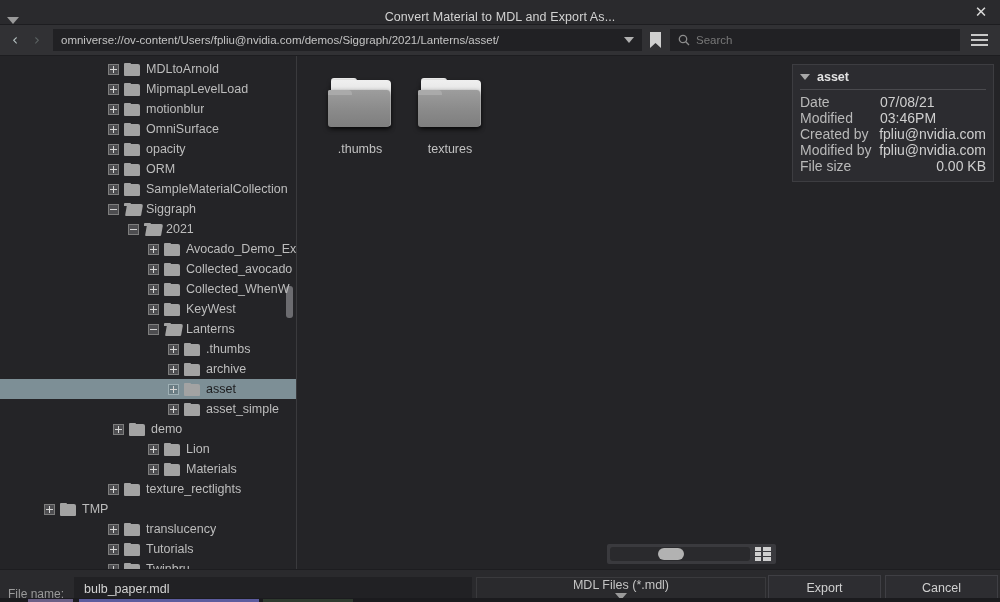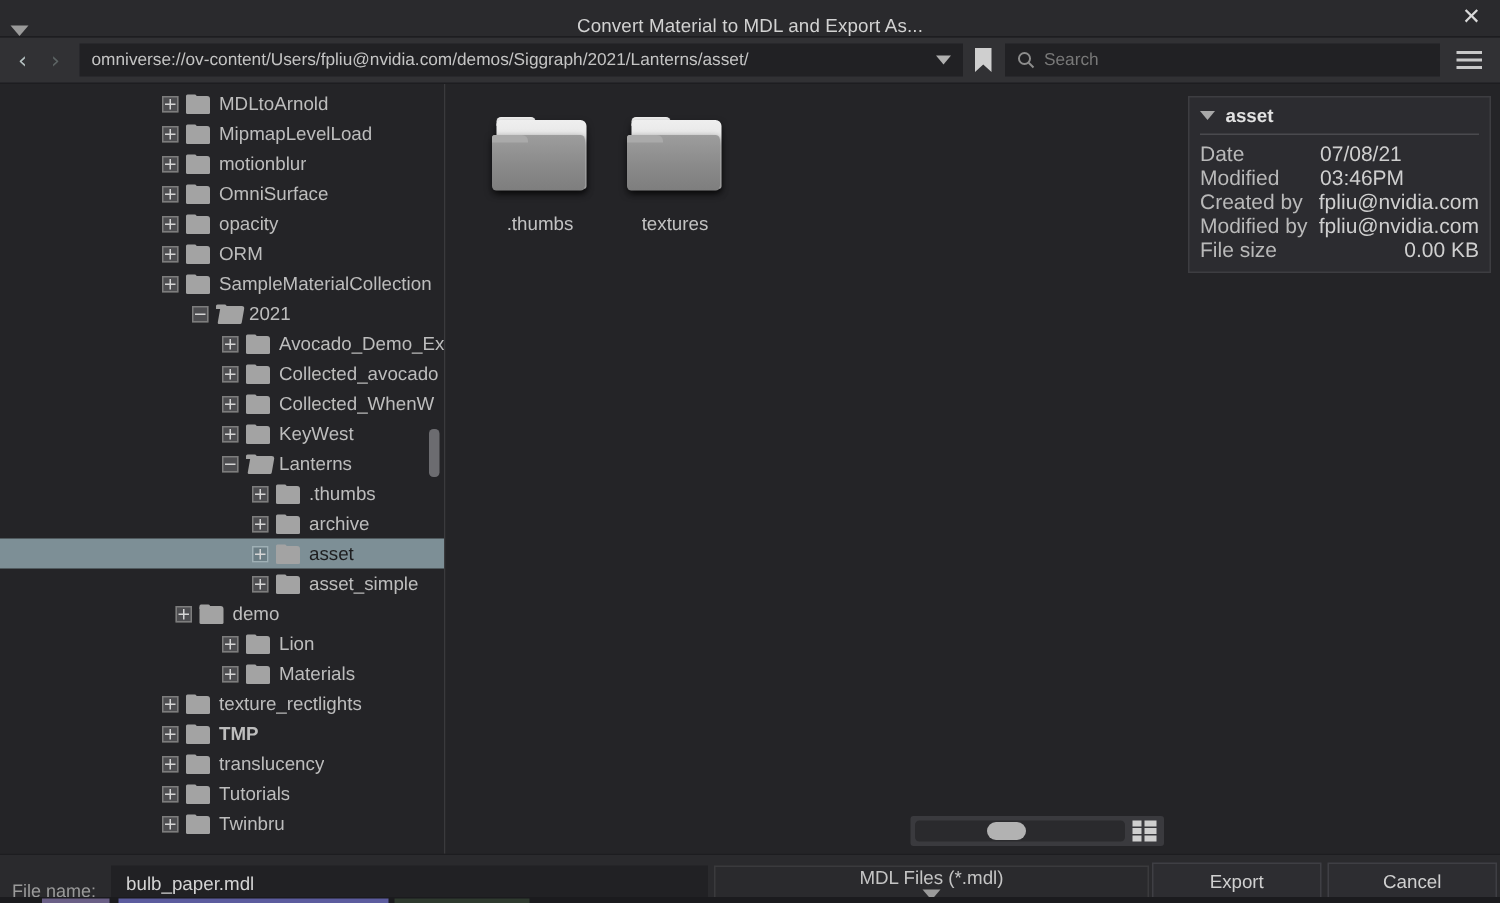--- a/index.html
+++ b/index.html
@@ -332,20 +332,28 @@
           <div class="row-label">ORM</div>
         </div>
         <div class="row" style="padding-left: 108px;">
           <div class="expander plus"></div>
           <div class="folder-icon">
             <div class="f-tab"></div>
             <div class="f-back"></div>
           </div>
           <div class="row-label">SampleMaterialCollection</div>
         </div>
+        <div class="row" style="padding-left: 108px;">
+          <div class="expander"></div>
+          <div class="folder-icon open">
+            <div class="f-tab"></div>
+            <div class="f-back"></div>
+          </div>
+          <div class="row-label">Siggraph</div>
+        </div>
         <div class="row" style="padding-left: 128px;">
           <div class="expander"></div>
           <div class="folder-icon open">
             <div class="f-tab"></div>
             <div class="f-back"></div>
           </div>
           <div class="row-label">2021</div>
         </div>
         <div class="row" style="padding-left: 148px;">
           <div class="expander plus"></div>
@@ -412,21 +420,21 @@
           <div class="row-label">asset</div>
         </div>
         <div class="row" style="padding-left: 168px;">
           <div class="expander plus"></div>
           <div class="folder-icon">
             <div class="f-tab"></div>
             <div class="f-back"></div>
           </div>
           <div class="row-label">asset_simple</div>
         </div>
-        <div class="row" style="padding-left: 117px;">
+        <div class="row" style="padding-left: 93px; margin-left: 20px;">
           <div class="expander plus"></div>
           <div class="folder-icon">
             <div class="f-tab"></div>
             <div class="f-back"></div>
           </div>
           <div class="row-label">demo</div>
         </div>
         <div class="row" style="padding-left: 148px;">
           <div class="expander plus"></div>
           <div class="folder-icon">
@@ -444,21 +452,21 @@
           <div class="row-label">Materials</div>
         </div>
         <div class="row" style="padding-left: 108px;">
           <div class="expander plus"></div>
           <div class="folder-icon">
             <div class="f-tab"></div>
             <div class="f-back"></div>
           </div>
           <div class="row-label">texture_rectlights</div>
         </div>
-        <div class="row" style="padding-left: 108px; font-weight: bold;">
+        <div class="row" style="padding-left: 44px;">
           <div class="expander plus"></div>
           <div class="folder-icon">
             <div class="f-tab"></div>
             <div class="f-back"></div>
           </div>
           <div class="row-label">TMP</div>
         </div>
         <div class="row" style="padding-left: 108px;">
           <div class="expander plus"></div>
           <div class="folder-icon">

